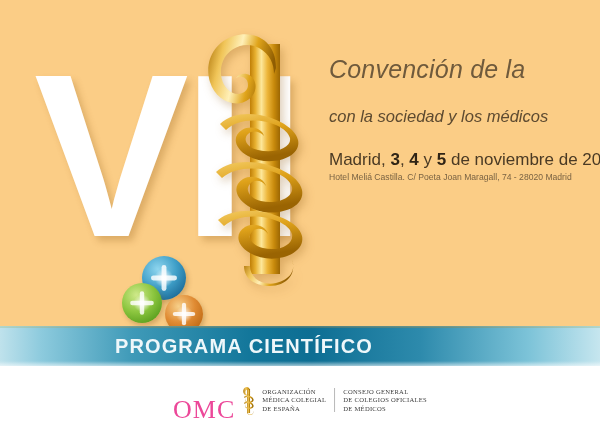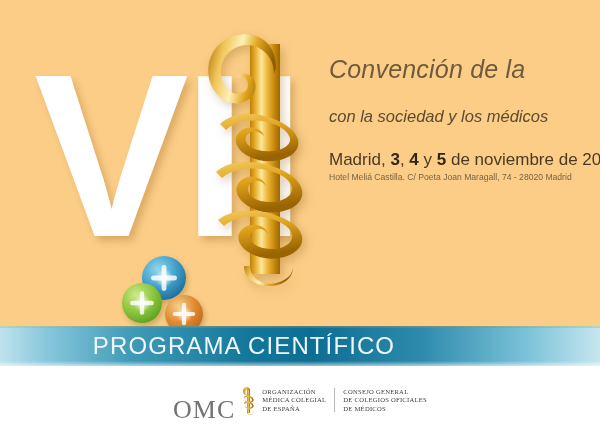--- a/index.html
+++ b/index.html
@@ -111,34 +111,34 @@
     background:linear-gradient(90deg,#a8cfbe 0%,#6d8f7a 25%,#4e7a73 50%,#6d8f7a 75%,#a8cfbe 100%);
     opacity:.75;
   }
   .banner-fade{
     position:absolute;left:0;top:361px;width:600px;height:10px;
     background:linear-gradient(180deg, rgba(255,255,255,0) 0%, rgba(255,255,255,.85) 70%, #fff 100%);
   }
   .banner-title{
     position:absolute;left:0;top:326px;width:488px;height:40px;
     display:flex;align-items:center;justify-content:center;
-    font-size:24px;letter-spacing:1.1px;color:#eef7fa;font-weight:400;
+    font-size:20px;letter-spacing:1.1px;color:#eef7fa;font-weight:700;
   }
 
   
   .footer{
     position:absolute;left:0;top:366px;width:600px;height:60px;background:#ffffff;
   }
   .logo{
     position:absolute;left:50%;top:12px;transform:translateX(-50%);
     display:flex;align-items:center;gap:7px;white-space:nowrap;
   }
   .logo-omc{
     font-family:"Liberation Serif", serif;
-    font-size:26px;letter-spacing:1px;color:#737373;line-height:26px;margin-top:19px;
+    font-size:26px;letter-spacing:1px;color:#ec4899;line-height:26px;margin-top:19px;
   }
   .logo-rod{width:13px;height:30px;}
   .logo-words{display:flex;align-items:center;gap:8px;}
   .logo-col{
     font-family:"Liberation Serif", serif;
     font-size:6.6px;line-height:8.2px;letter-spacing:.25px;color:#3c3c3c;
   }
   .logo-col .l1{display:block;}
   .logo-sep{width:1px;height:24px;background:#b9b9b9;}
 </style>

